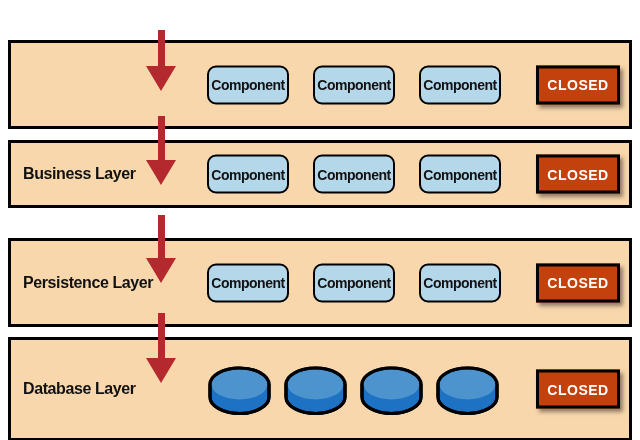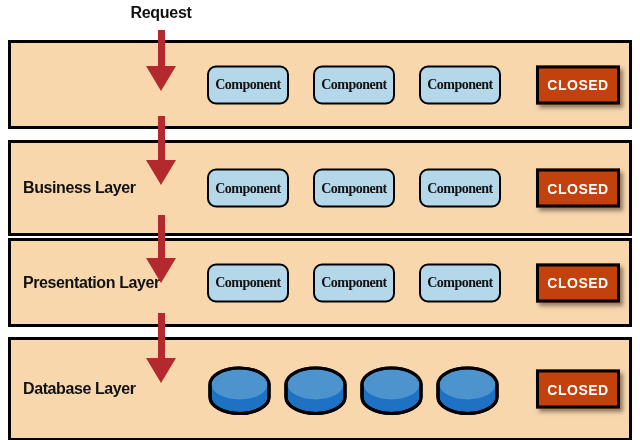--- a/index.html
+++ b/index.html
@@ -12,37 +12,37 @@
     position:absolute; top:4px; left:111px; width:100px;
     text-align:center; font-size:16px; font-weight:700; color:#111;
     letter-spacing:-0.3px;
   }
   .layer-band {
     position:absolute; left:8px; width:624px;
     box-sizing:border-box;
     background:#F9D7AD; border:3px solid #000;
   }
   .band-1 { top:40px;  height:89px; }
-  .band-2 { top:140px; height:96px; }
+  .band-2 { top:140px; height:68px; }
   .band-3 { top:238px; height:89px; }
   .band-4 { top:337px; height:104px; }
   .layer-label {
     position:absolute; left:12px; top:50%; transform:translateY(-50%);
     font-size:16px; font-weight:700; color:#111; letter-spacing:-0.4px;
     white-space:nowrap;
   }
   .components-row {
     position:absolute; left:196px; top:50%; transform:translateY(-50%);
     display:flex; gap:24px;
   }
   .component-box {
     box-sizing:border-box; width:82px; height:39px;
     background:#B5D7EA; border:2.5px solid #000; border-radius:9px;
     display:flex; align-items:center; justify-content:center;
-    font-size:14px; font-weight:700; color:#111; letter-spacing:-0.5px;font-family:Liberation Serif, serif;
+    font-size:14px; font-weight:700; color:#111; letter-spacing:-0.5px;
   }
   .closed-box {
     position:absolute; left:525px; top:50%; transform:translateY(-50%);
     box-sizing:border-box; width:84px; height:39px;
     background:#c2410c; border:3px solid #000;
     display:flex; align-items:center; justify-content:center;
     color:#fff; font-size:14px; font-weight:700; letter-spacing:0.5px;
     box-shadow:3px 3px 4px rgba(60,50,40,0.55);
   }
   .cylinders-row {
@@ -63,21 +63,20 @@
   .line-1 { top:30px;  height:37px; }  .head-1 { top:66px;  }
   .line-2 { top:116px; height:45px; }  .head-2 { top:160px; }
   .line-3 { top:215px; height:44px; }  .head-3 { top:258px; }
   .line-4 { top:313px; height:46px; }  .head-4 { top:358px; }
 </style>
 </head>
 <body>
 
 <div class="diagram">
 
-  <div class="request-label">Request</div>
 
   <div class="arrow">
     <div class="arrow-line line-1"></div>
     <div class="arrow-head head-1"></div>
   </div>
   <div class="arrow">
     <div class="arrow-line line-2"></div>
     <div class="arrow-head head-2"></div>
   </div>
   <div class="arrow">
@@ -102,21 +101,21 @@
     <div class="layer-label">Business Layer</div>
     <div class="components-row">
       <div class="component-box">Component</div>
       <div class="component-box">Component</div>
       <div class="component-box">Component</div>
     </div>
     <div class="closed-box">CLOSED</div>
   </div>
 
   <div class="layer-band band-3">
-    <div class="layer-label">Presentation Layer</div>
+    <div class="layer-label">Persistence Layer</div>
     <div class="components-row">
       <div class="component-box">Component</div>
       <div class="component-box">Component</div>
       <div class="component-box">Component</div>
     </div>
     <div class="closed-box">CLOSED</div>
   </div>
 
   <div class="layer-band band-4">
     <div class="layer-label">Database Layer</div>

